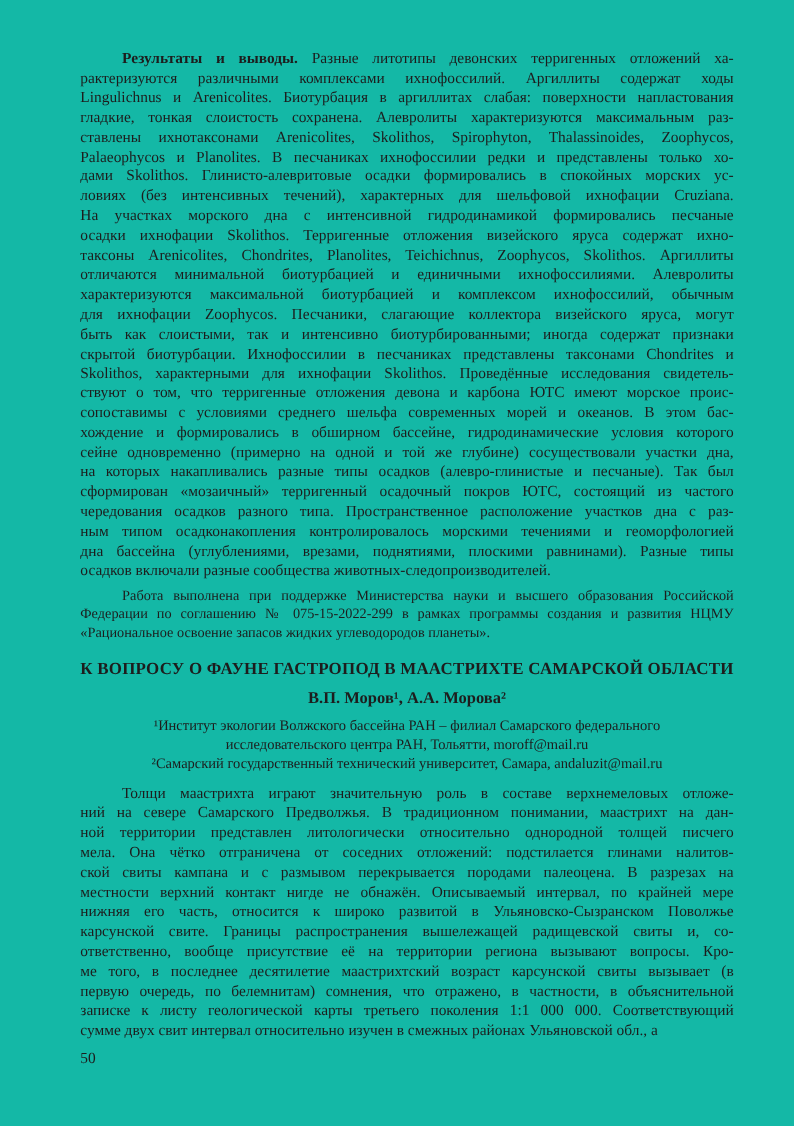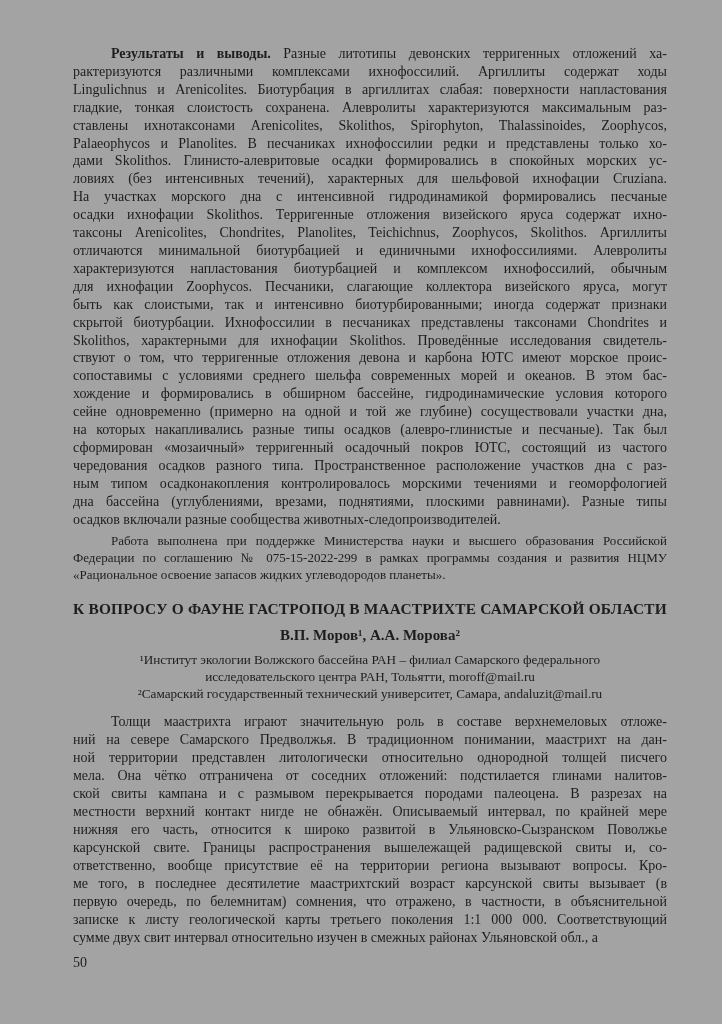--- a/index.html
+++ b/index.html
@@ -1,21 +1,21 @@
 <!DOCTYPE html>
 <html><head>
 <meta charset="utf-8">
 <style>
   html, body { margin: 0; padding: 0; background: #ffffff; }
   .page {
     position: relative;
     width: 722px;
     height: 1024px;
     box-sizing: border-box;
-    background: #a3a3a3;
+    background: #14b8a6;
     padding: 45px 55px 0 73px;
     font-family: "Liberation Serif", "DejaVu Serif", serif;
     color: #1d1d1d;
     overflow: hidden;
   }
   .para { margin: 0; }
   .line {
     font-size: 14px;
     line-height: 17.9px;
     text-align: justify;
@@ -65,21 +65,21 @@
       <div class="line">Lingulichnus и Arenicolites. Биотурбация в аргиллитах слабая: поверхности напластования</div>
       <div class="line">гладкие, тонкая слоистость сохранена. Алевролиты характеризуются максимальным раз-</div>
       <div class="line">ставлены ихнотаксонами Arenicolites, Skolithos, Spirophyton, Thalassinoides, Zoophycos,</div>
       <div class="line">Palaeophycos и Planolites. В песчаниках ихнофоссилии редки и представлены только хо-</div>
       <div class="line">дами Skolithos. Глинисто-алевритовые осадки формировались в спокойных морских ус-</div>
       <div class="line">ловиях (без интенсивных течений), характерных для шельфовой ихнофации Cruziana.</div>
       <div class="line">На участках морского дна с интенсивной гидродинамикой формировались песчаные</div>
       <div class="line">осадки ихнофации Skolithos. Терригенные отложения визейского яруса содержат ихно-</div>
       <div class="line">таксоны Arenicolites, Chondrites, Planolites, Teichichnus, Zoophycos, Skolithos. Аргиллиты</div>
       <div class="line">отличаются минимальной биотурбацией и единичными ихнофоссилиями. Алевролиты</div>
-      <div class="line">характеризуются напластования биотурбацией и комплексом ихнофоссилий, обычным</div>
+      <div class="line">характеризуются максимальной биотурбацией и комплексом ихнофоссилий, обычным</div>
       <div class="line">для ихнофации Zoophycos. Песчаники, слагающие коллектора визейского яруса, могут</div>
       <div class="line">быть как слоистыми, так и интенсивно биотурбированными; иногда содержат признаки</div>
       <div class="line">скрытой биотурбации. Ихнофоссилии в песчаниках представлены таксонами Chondrites и</div>
       <div class="line">Skolithos, характерными для ихнофации Skolithos. Проведённые исследования свидетель-</div>
       <div class="line">ствуют о том, что терригенные отложения девона и карбона ЮТС имеют морское проис-</div>
       <div class="line">сопоставимы с условиями среднего шельфа современных морей и океанов. В этом бас-</div>
       <div class="line">хождение и формировались в обширном бассейне, гидродинамические условия которого</div>
       <div class="line">сейне одновременно (примерно на одной и той же глубине) сосуществовали участки дна,</div>
       <div class="line">на которых накапливались разные типы осадков (алевро-глинистые и песчаные). Так был</div>
       <div class="line">сформирован «мозаичный» терригенный осадочный покров ЮТС, состоящий из частого</div>

